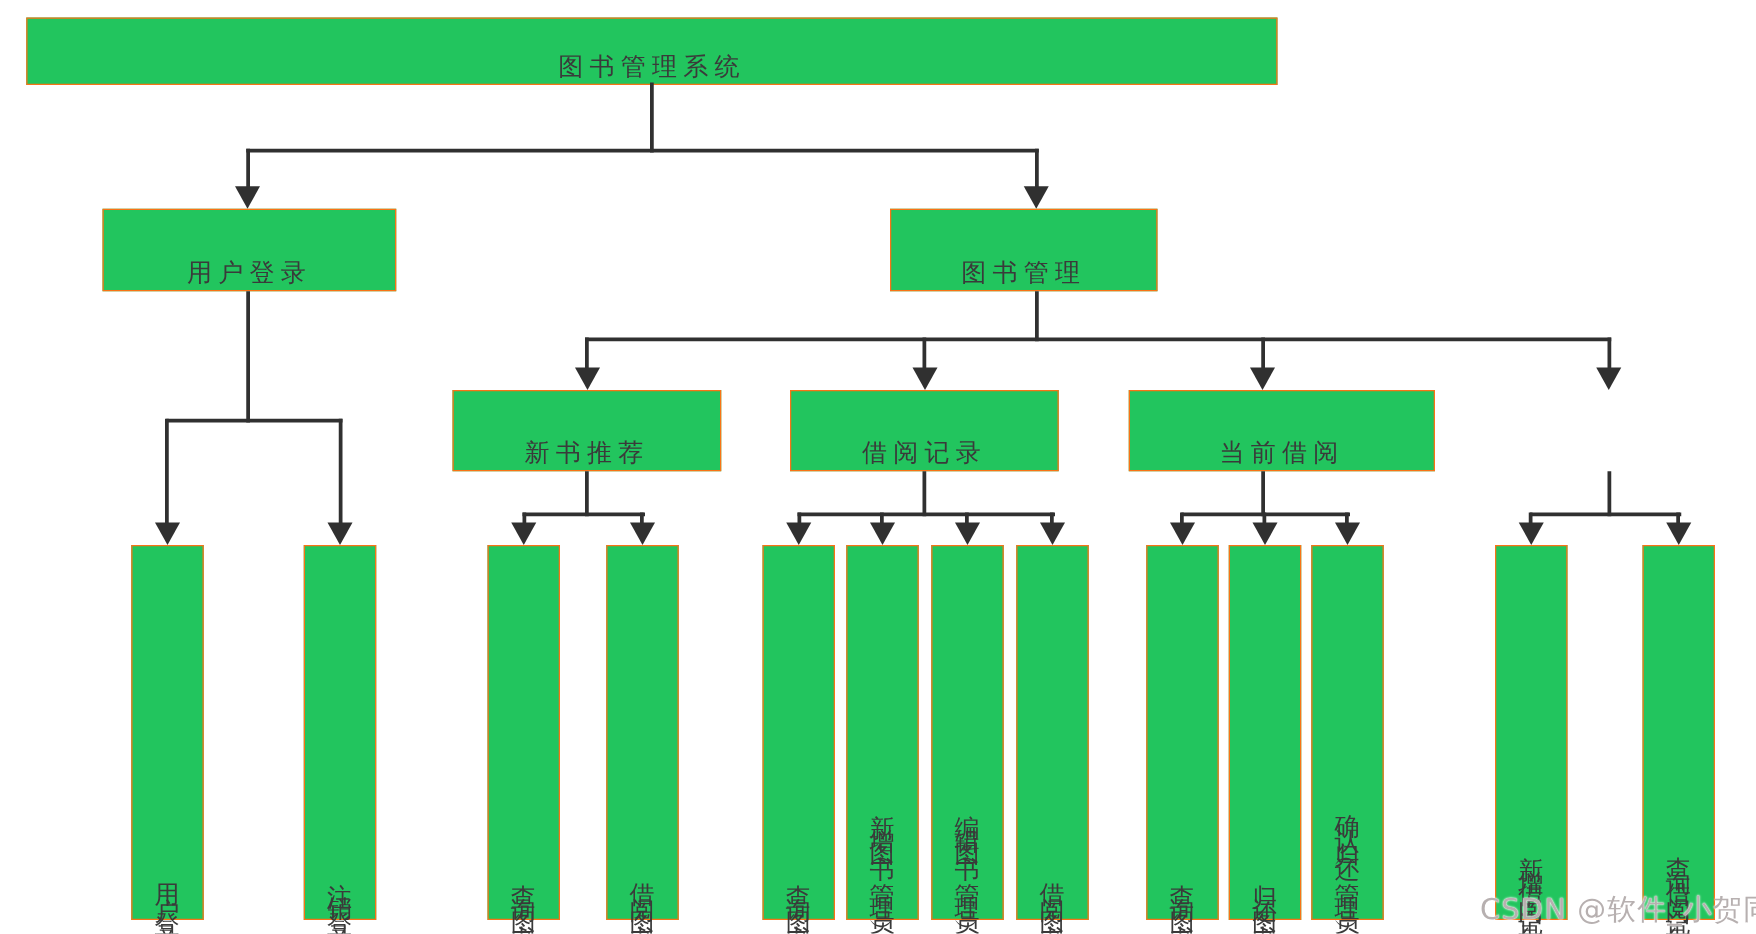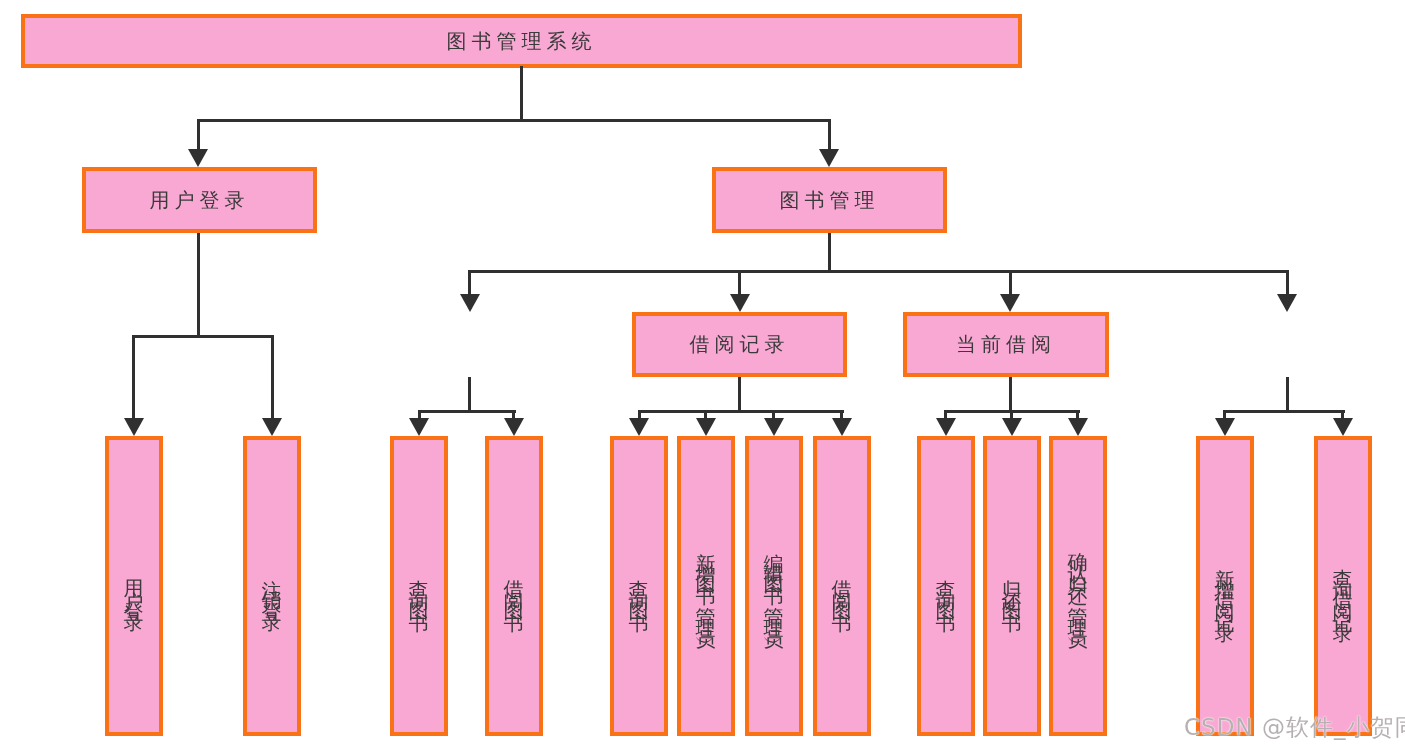--- a/index.html
+++ b/index.html
@@ -1,22 +1,22 @@
 <!DOCTYPE html>
 <html><head>
 <meta charset="utf-8">
 <style>
   html,body{margin:0;padding:0;background:#ffffff;}
   .canvas{
     position:relative;width:1405px;height:747px;background:#ffffff;overflow:hidden;
     font-family:"DejaVu Sans","Liberation Sans",sans-serif;color:#3a3a3a;
   }
   .box{
-    position:absolute;box-sizing:border-box;border:4px solid #f97316;background:#f9a8d4;
-    display:flex;align-items:center;justify-content:center;
+    position:absolute;box-sizing:border-box;border:1px solid #f97316;background:#22c55e;
+    display:flex;align-items:flex-end;justify-content:center;
   }
   .hbox span{font-size:20px;letter-spacing:5px;color:#3a3a3a;white-space:nowrap;}
   .leaf{width:58px;height:300px;top:436px;}
   .leaf span{
     writing-mode:vertical-rl;text-orientation:mixed;
     font-size:20px;letter-spacing:11px;line-height:1;color:#3a3a3a;
     max-height:290px;
   }
   .vline,.hline{position:absolute;background:#303030;}
   .vline{width:3px;}
@@ -44,21 +44,21 @@
   <div class="hline" style="left:197px;top:119px;width:634px;"></div>
 
   <div class="vline" style="left:197px;top:119px;height:34px;"></div>
   <div class="arrowhead" style="left:188px;top:149px;"></div>
   <div class="vline" style="left:828px;top:119px;height:34px;"></div>
   <div class="arrowhead" style="left:819px;top:149px;"></div>
 
   <div class="box hbox" style="left:82px;top:167px;width:235px;height:66px;">
     <span>用户登录</span>
   </div>
-  <div class="box hbox" style="left:712px;top:167px;width:235px;height:66px;">
+  <div class="box hbox" style="left:712px;top:167px;width:214px;height:66px;">
     <span>图书管理</span>
   </div>
 
   <div class="vline" style="left:197px;top:233px;height:105px;"></div>
   <div class="hline" style="left:133px;top:335px;width:141px;"></div>
   <div class="vline" style="left:132px;top:335px;height:85px;"></div>
   <div class="arrowhead" style="left:124px;top:418px;"></div>
   <div class="vline" style="left:271px;top:335px;height:85px;"></div>
   <div class="arrowhead" style="left:262px;top:418px;"></div>
 
@@ -67,24 +67,27 @@
 
   <div class="vline" style="left:468px;top:270px;height:26px;"></div>
   <div class="arrowhead" style="left:460px;top:294px;"></div>
   <div class="vline" style="left:738px;top:270px;height:26px;"></div>
   <div class="arrowhead" style="left:730px;top:294px;"></div>
   <div class="vline" style="left:1009px;top:270px;height:26px;"></div>
   <div class="arrowhead" style="left:1000px;top:294px;"></div>
   <div class="vline" style="left:1286px;top:270px;height:26px;"></div>
   <div class="arrowhead" style="left:1277px;top:294px;"></div>
 
+  <div class="box hbox" style="left:362px;top:312px;width:215px;height:65px;">
+    <span>新书推荐</span>
+  </div>
   <div class="box hbox" style="left:632px;top:312px;width:215px;height:65px;">
     <span>借阅记录</span>
   </div>
-  <div class="box hbox" style="left:903px;top:312px;width:206px;height:65px;">
+  <div class="box hbox" style="left:903px;top:312px;width:245px;height:65px;">
     <span>当前借阅</span>
   </div>
 
   <div class="vline" style="left:468px;top:377px;height:36px;"></div>
   <div class="vline" style="left:738px;top:377px;height:36px;"></div>
   <div class="vline" style="left:1009px;top:377px;height:36px;"></div>
   <div class="vline" style="left:1286px;top:377px;height:36px;"></div>
 
   <div class="hline" style="left:418px;top:410px;width:98px;"></div>
   <div class="hline" style="left:638px;top:410px;width:206px;"></div>

